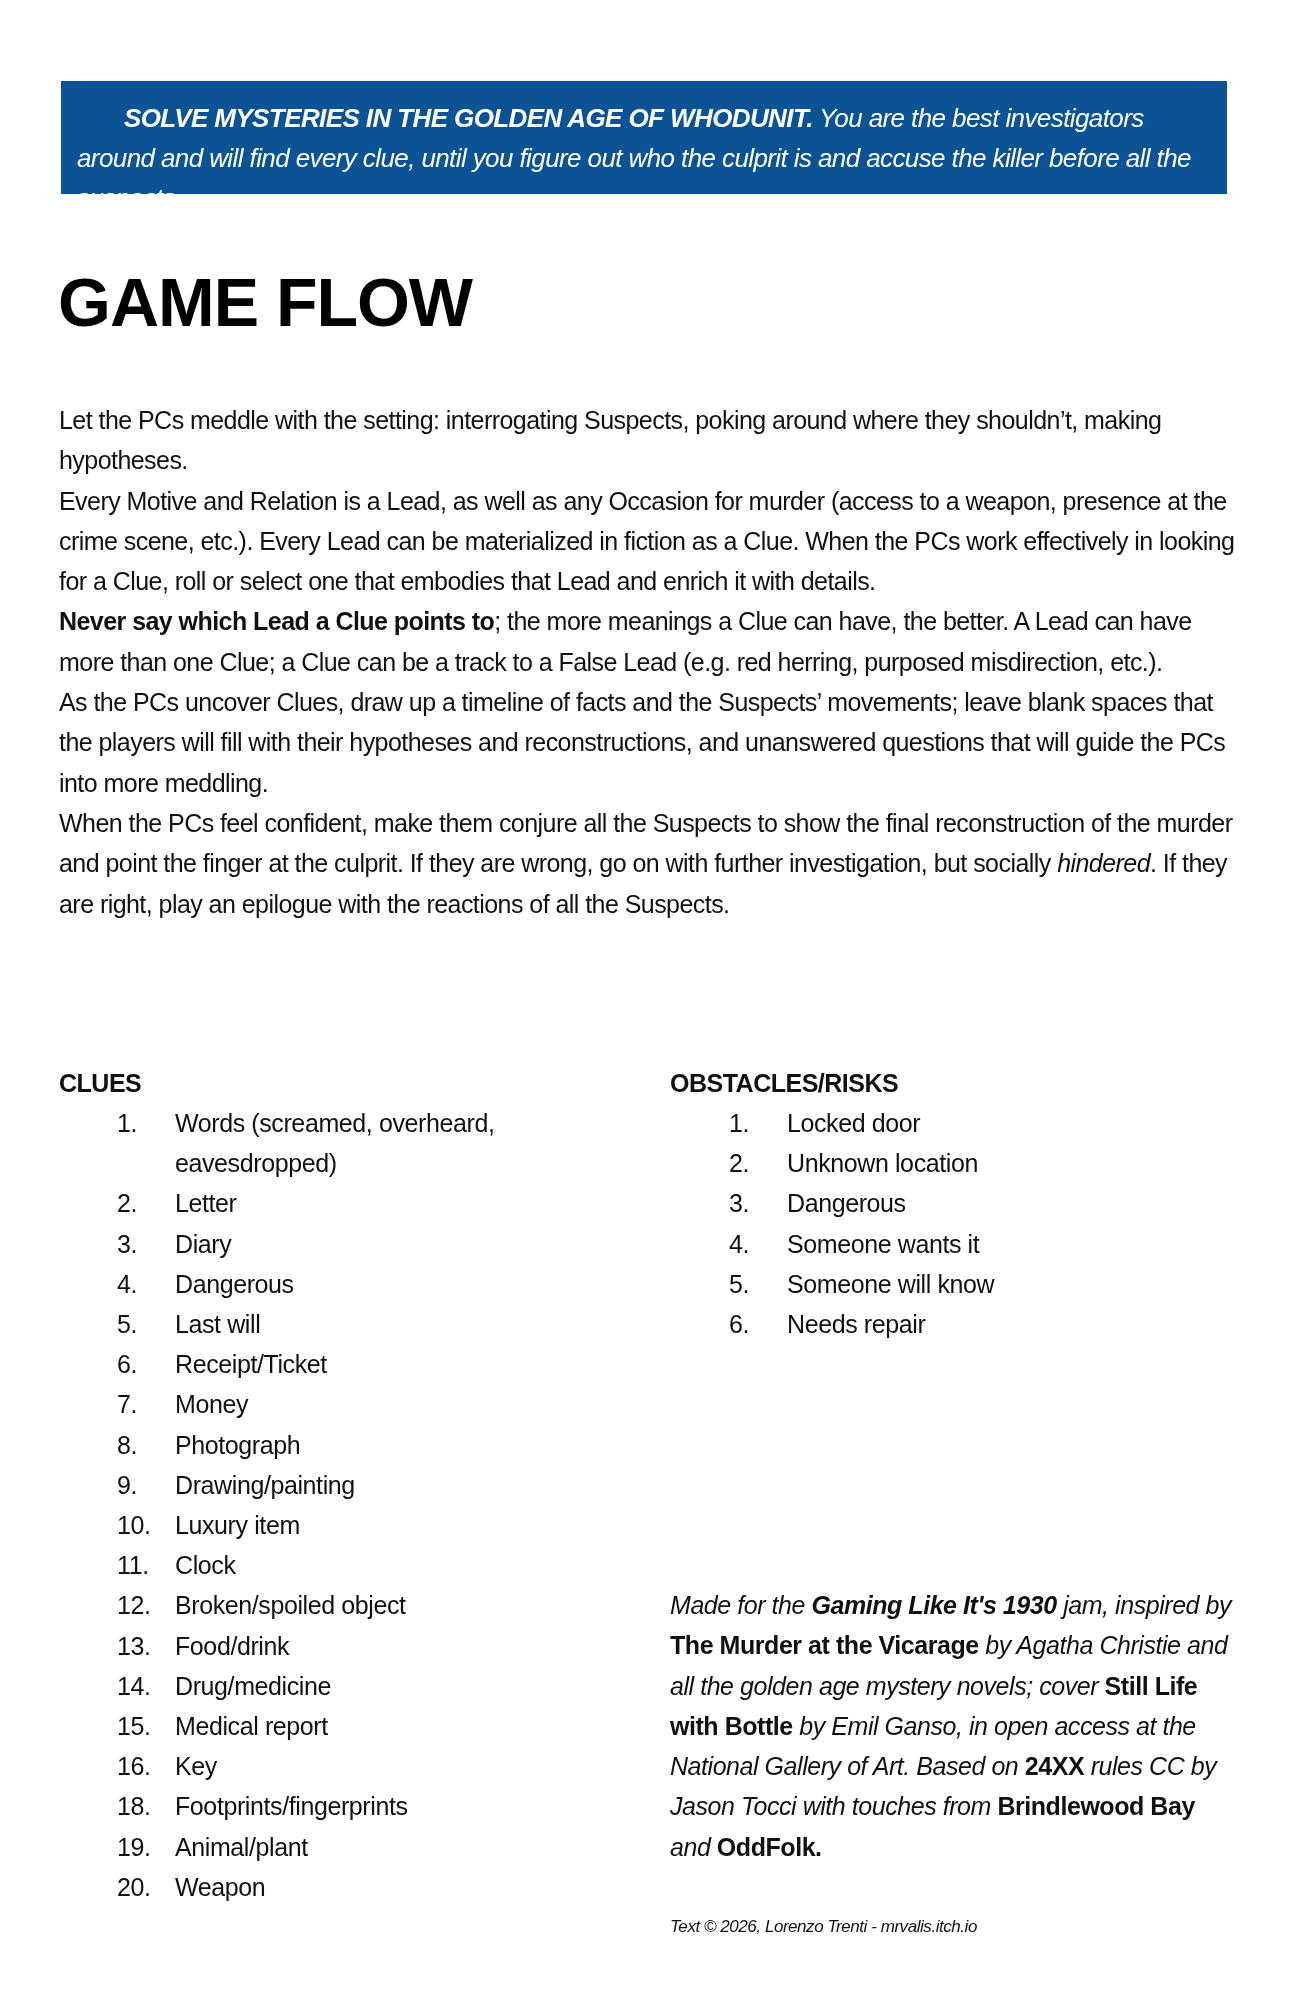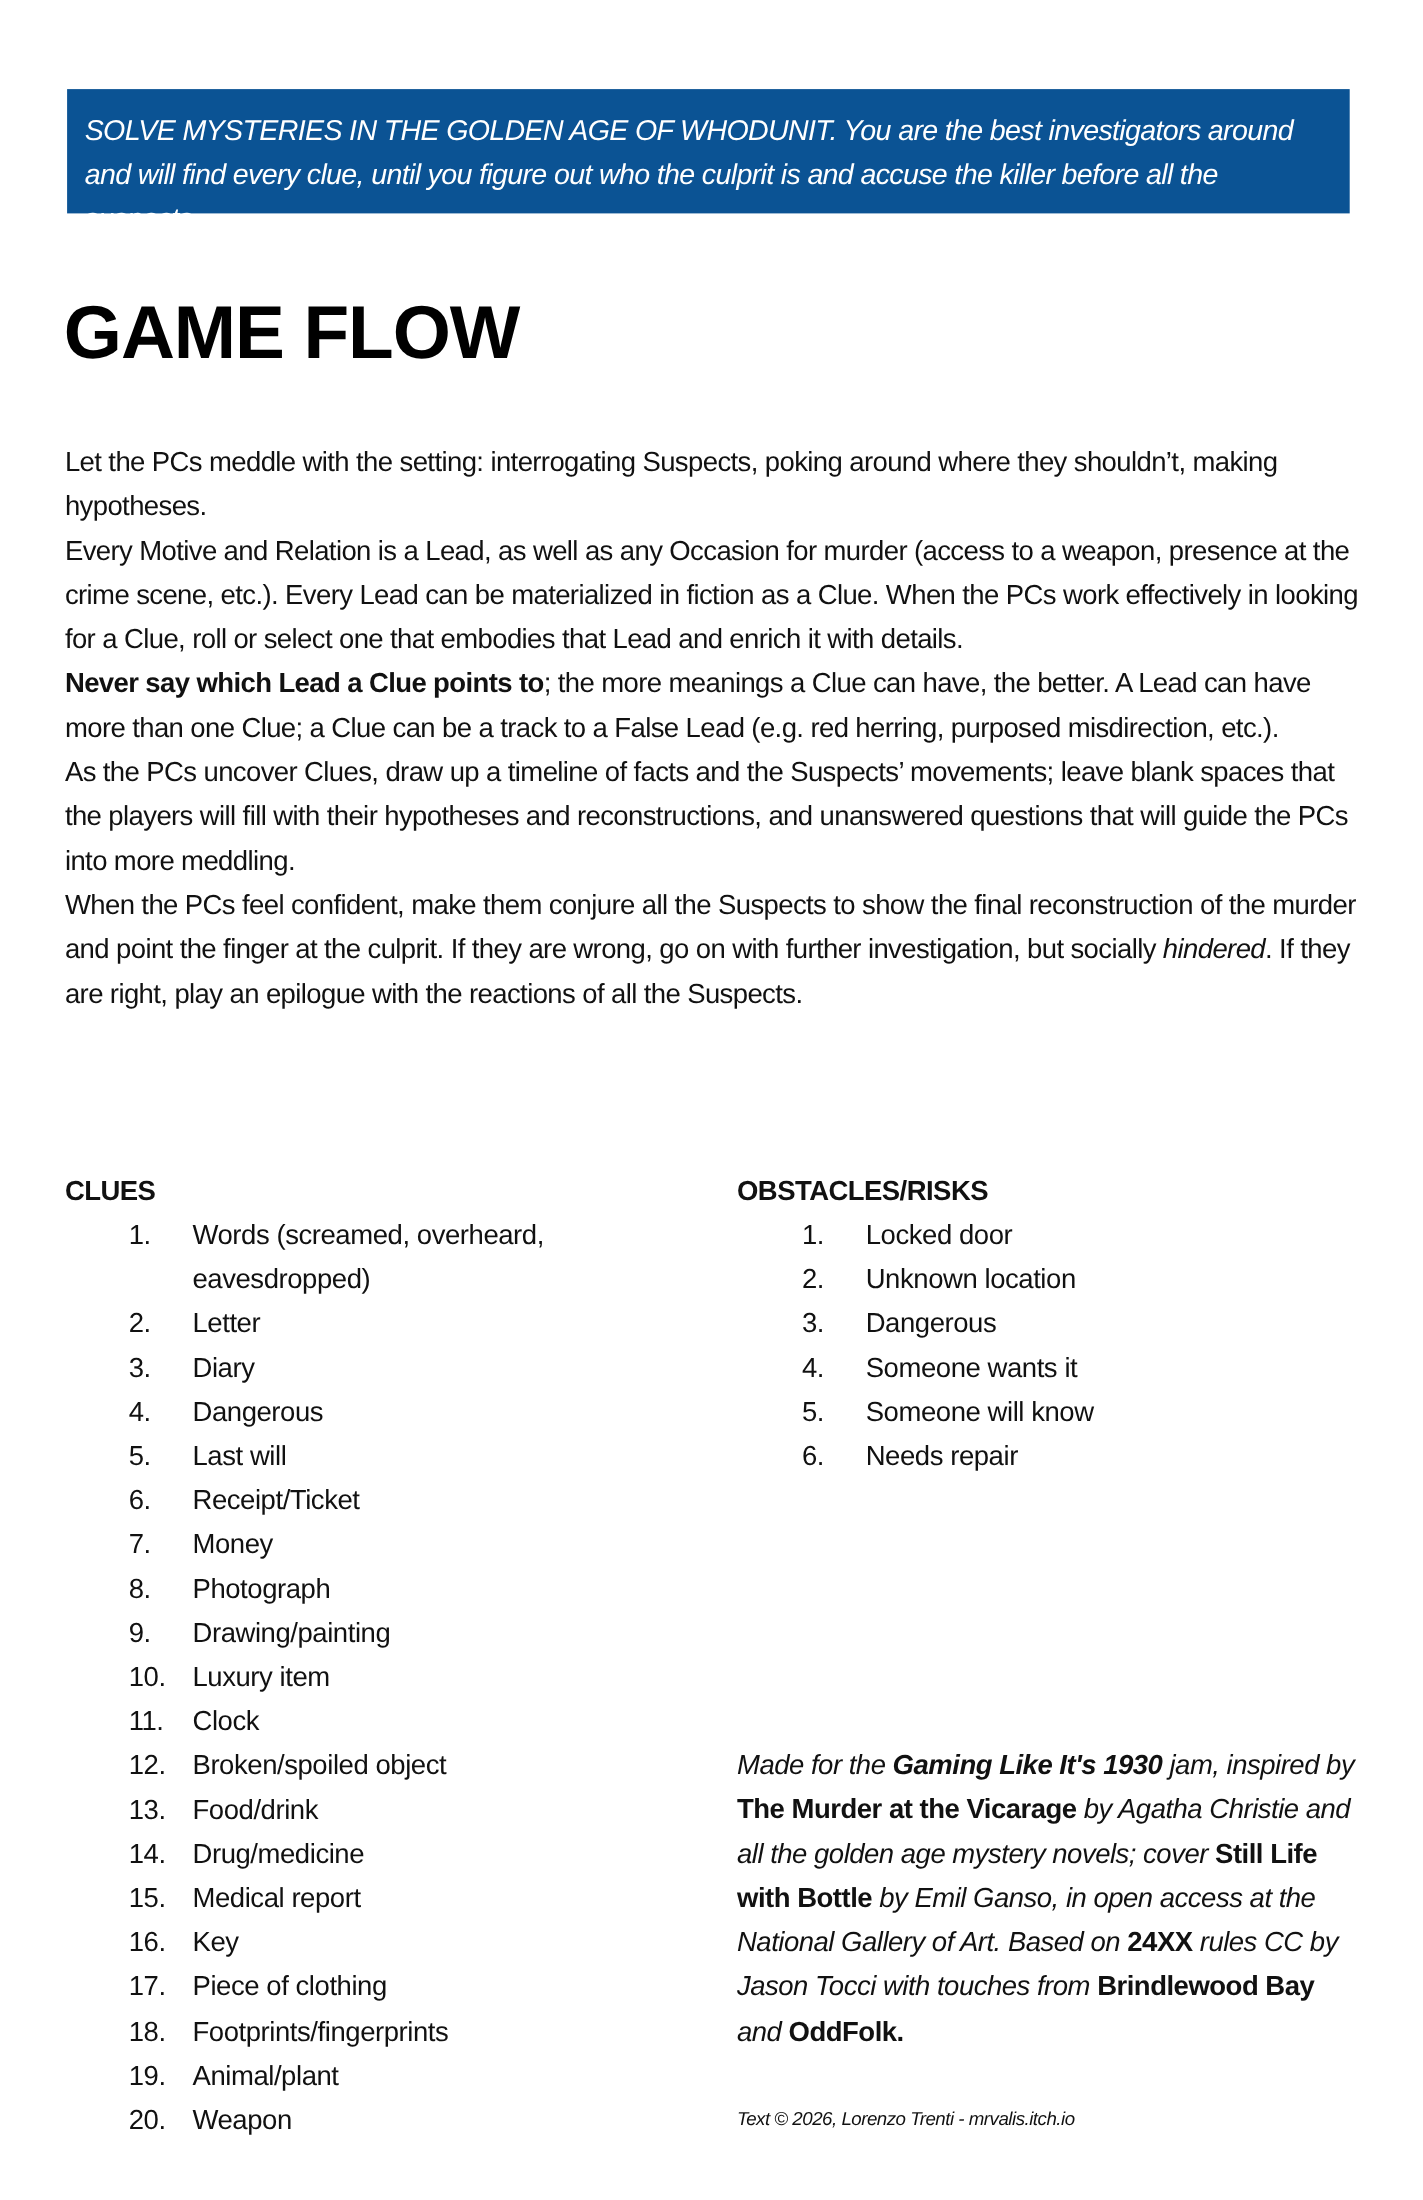--- a/index.html
+++ b/index.html
@@ -32,21 +32,22 @@
       box-sizing: border-box;
       padding: 17px 16px 0 16px;
       color: #ffffff;
       font-style: italic;
       font-size: 26px;
       line-height: 40px;
       letter-spacing: -0.6px;
       transform-origin: left top;
     }
     .banner .strong {
-      font-weight: normal;
+      font-weight: bold;
+      margin-left: 47px;
     }
     .title {
       position: absolute;
       left: 58px;
       top: 257px;
       font-size: 68px;
       font-weight: bold;
       line-height: 90px;
       letter-spacing: -1px;
       color: #000000;
@@ -203,24 +204,20 @@
       </li>
     <li>
         <span class="num">15.</span>
         <span class="txt">Medical report</span>
       </li>
     <li>
         <span class="num">16.</span>
         <span class="txt">Key</span>
       </li>
     <li>
-        <span class="num">17.</span>
-        <span class="txt">Piece of clothing</span>
-      </li>
-    <li>
         <span class="num">18.</span>
         <span class="txt">Footprints/fingerprints</span>
       </li>
     <li>
         <span class="num">19.</span>
         <span class="txt">Animal/plant</span>
       </li>
     <li>
         <span class="num">20.</span>
         <span class="txt">Weapon</span>

